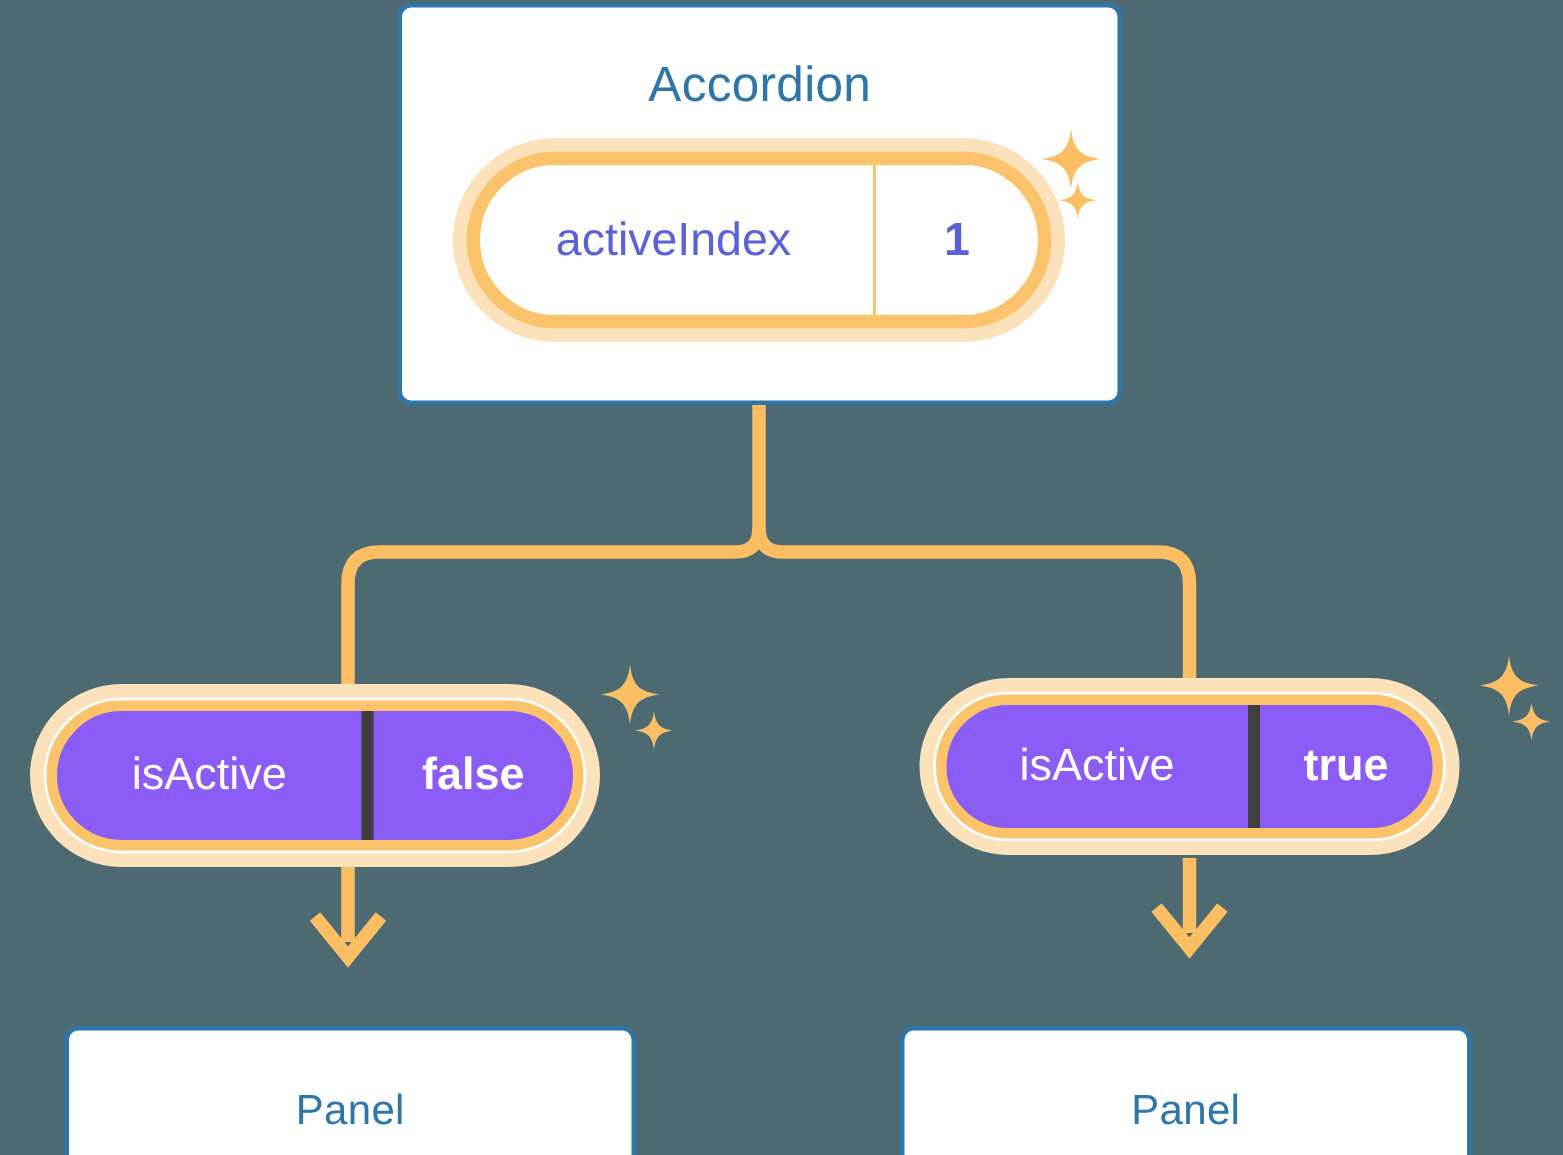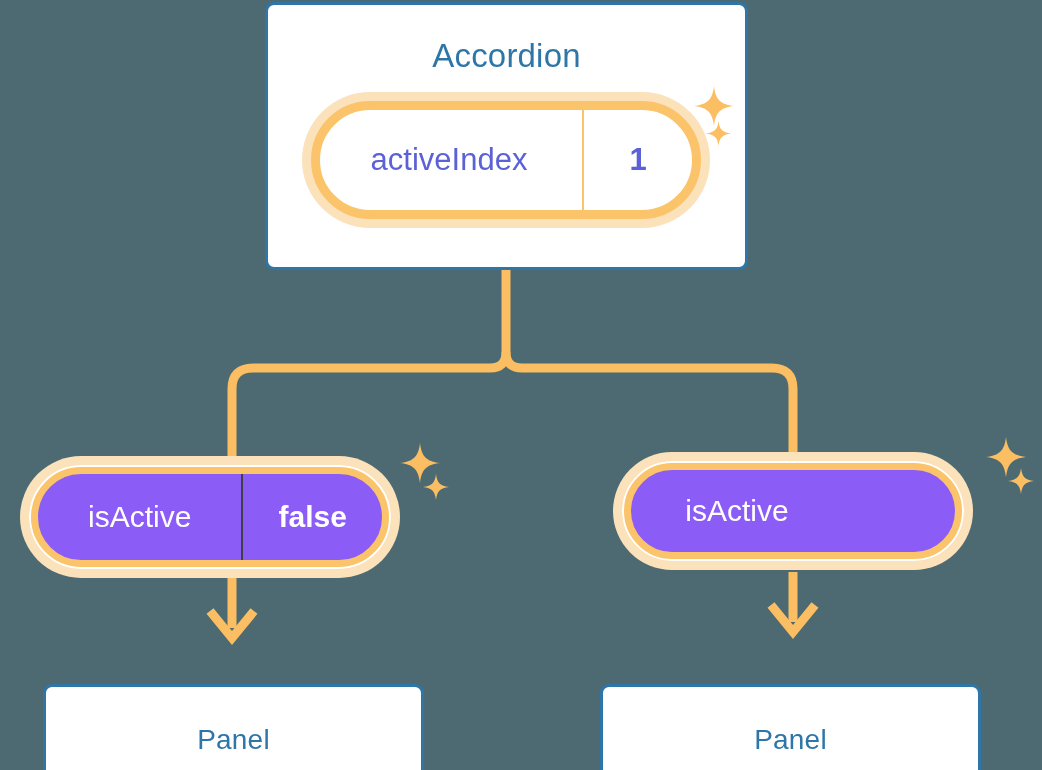--- a/index.html
+++ b/index.html
@@ -104,21 +104,21 @@
   #pill-active-index .seg-value { width: 110px; border-left: 2px solid #fbc46b; }
 
   
   .pill-filled {
     background: #8b5cf6;
     color: #ffffff;
     outline: 2px solid #ffffff;
     outline-offset: -2px;
   }
   .pill-filled .seg { font-size: 30px; }
-  .pill-filled .seg-value { border-left: 2px solid #404040; }
+  .pill-filled .seg-value { border-left: 8px solid #404040; }
 
   #pill-is-active-false {
     left: 29px;
     top: 465px;
     width: 362px;
     height: 104px;
   }
   #pill-is-active-false .seg-key   { width: 214px; }
   #pill-is-active-false .seg-value { width: 148px; }
 
@@ -186,20 +186,21 @@
     <div class="seg seg-key">isActive</div>
     <div class="seg seg-value">false</div>
   </div>
 
   <div id="panel-left" class="card panel-card">
     <div class="card-title">Panel</div>
   </div>
 
   <div id="pill-is-active-true" class="pill pill-filled">
     <div class="seg seg-key">isActive</div>
+    <div class="seg seg-value">true</div>
   </div>
 
   <div id="panel-right" class="card panel-card">
     <div class="card-title">Panel</div>
   </div>
 
   <span id="sparkles-top-big" class="sparkle">
     <svg width="40" height="40" viewBox="0 0 100 100" aria-hidden="true">
       <path fill="currentColor" d="M50 0 C54 34 66 46 100 50 C66 54 54 66 50 100 C46 66 34 54 0 50 C34 46 46 34 50 0 Z"></path>
     </svg>

